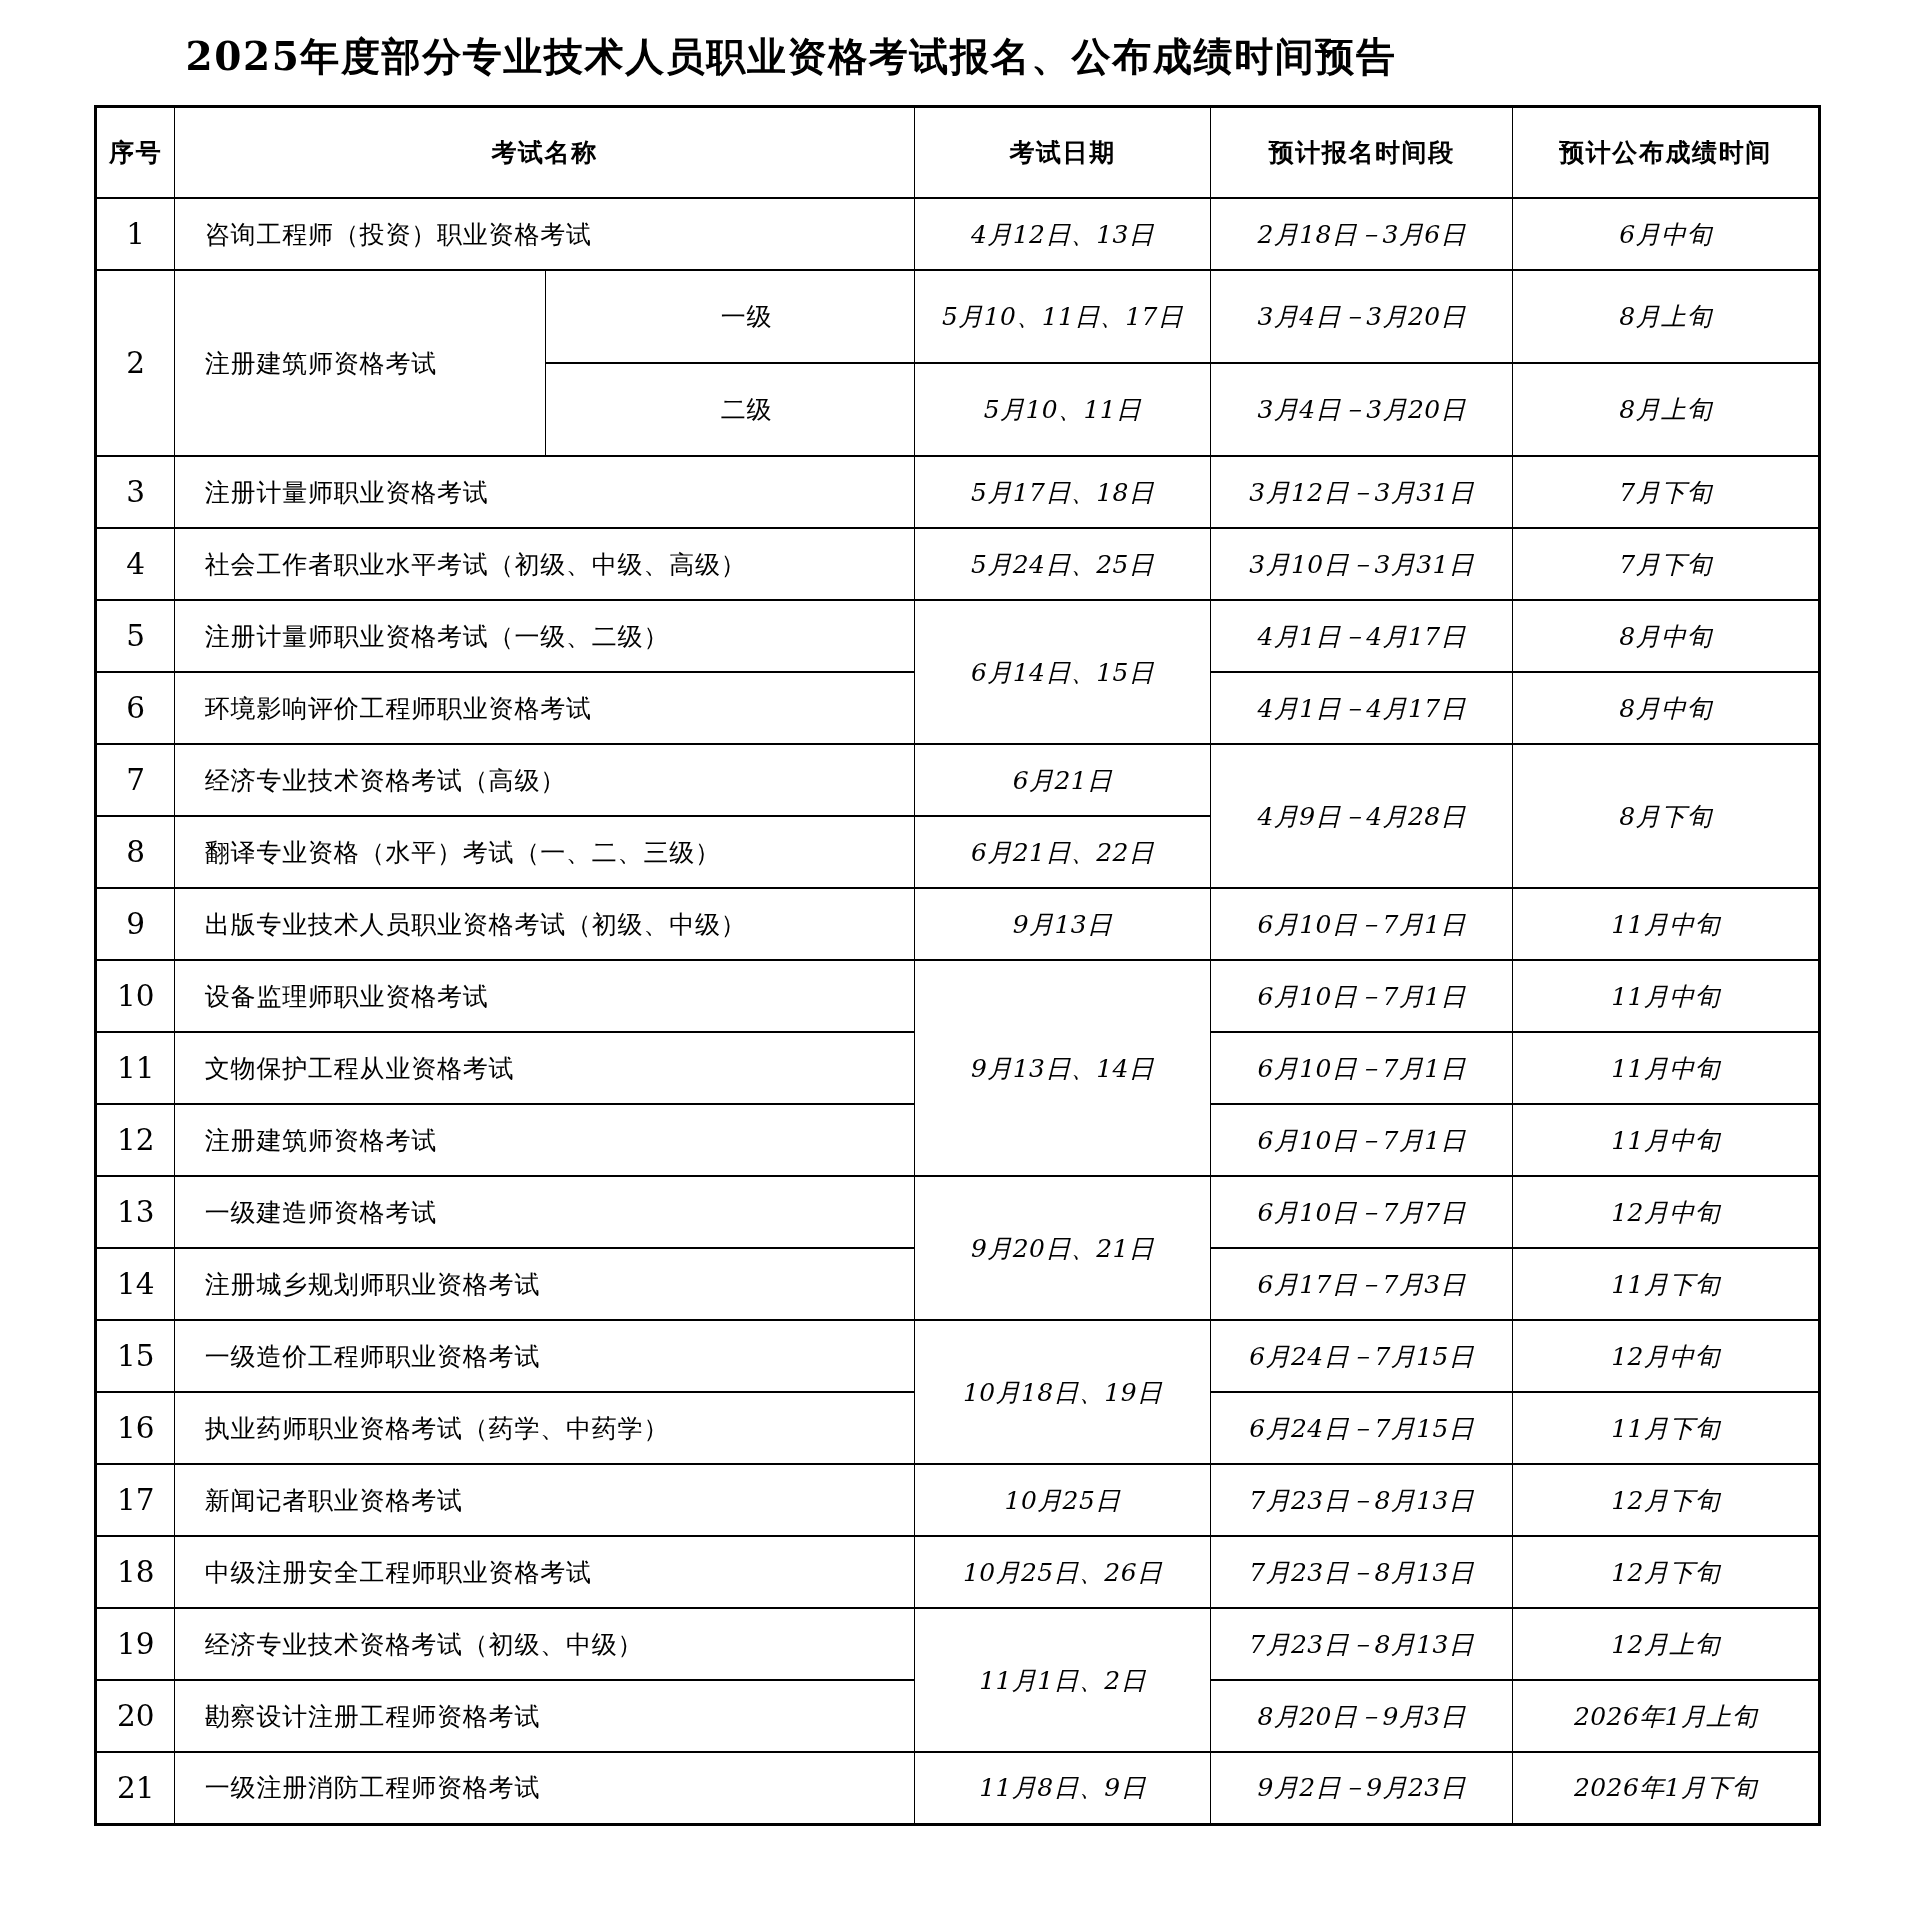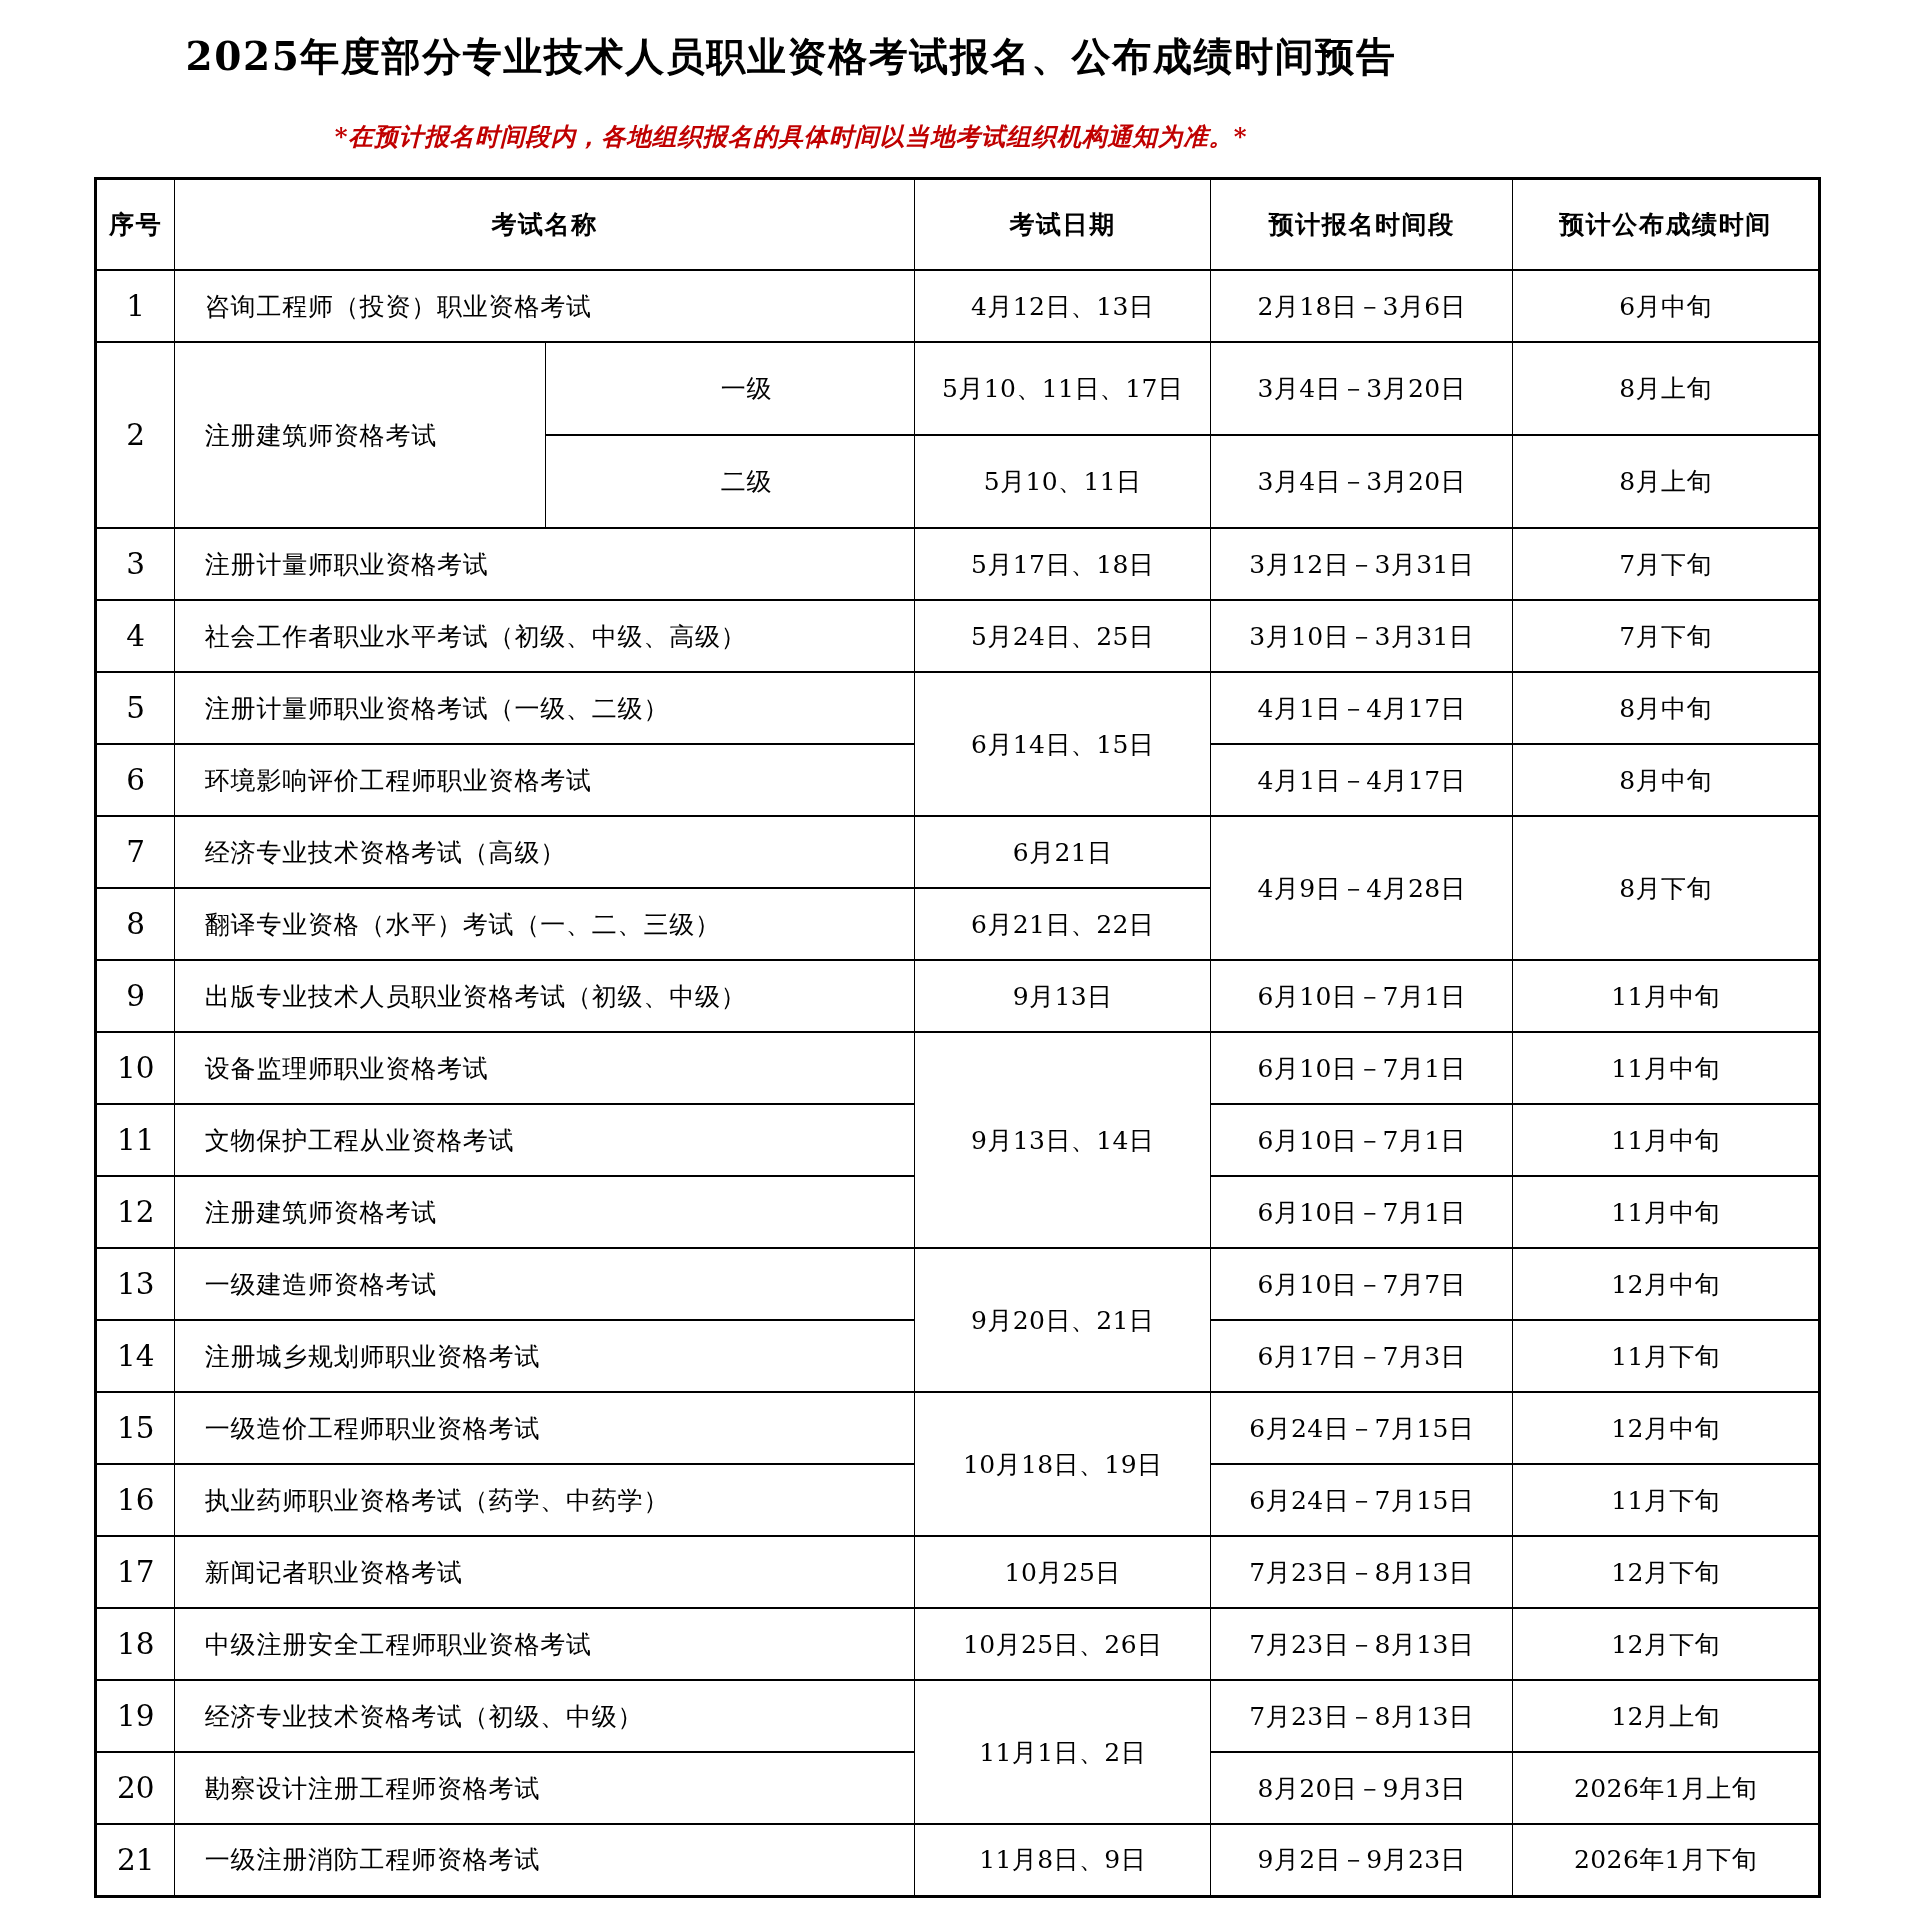--- a/index.html
+++ b/index.html
@@ -45,28 +45,27 @@
     padding: 3.3px 4.9px;
     overflow: hidden;
   }
   thead tr { height: 92px; }
   tbody tr { height: 72px; }
   tbody tr.tall { height: 93px; }
   th { font-weight: bold; font-size: 25px; letter-spacing: 1.6px; }
   td.no { text-align: center; font-size: 29.5px; }
   td.name { text-align: left; padding-left: 29.5px; letter-spacing: 0.8px; font-family: Liberation Mono, monospace; }
   td.level { text-align: center; padding-left: 38px; letter-spacing: 0.8px; }
-  td.date, td.reg, td.res { text-align: center; letter-spacing: 0.4px; }
+  td.date, td.reg, td.res { text-align: center; letter-spacing: 0.4px; font-style: italic; }
 </style>
 </head>
 <body>
 
 <div class="page">
   <h1 class="title">2025年度部分专业技术人员职业资格考试报名、公布成绩时间预告</h1>
-  <div class="subtitle">*在预计报名时间段内，各地组织报名的具体时间以当地考试组织机构通知为准。*</div>
 
   <table class="exam-table">
     <colgroup>
       <col class="c-no">
         <col class="c-nmL">
         <col class="c-nmR">
         <col class="c-date">
         <col class="c-reg">
         <col class="c-res">
     </colgroup>

